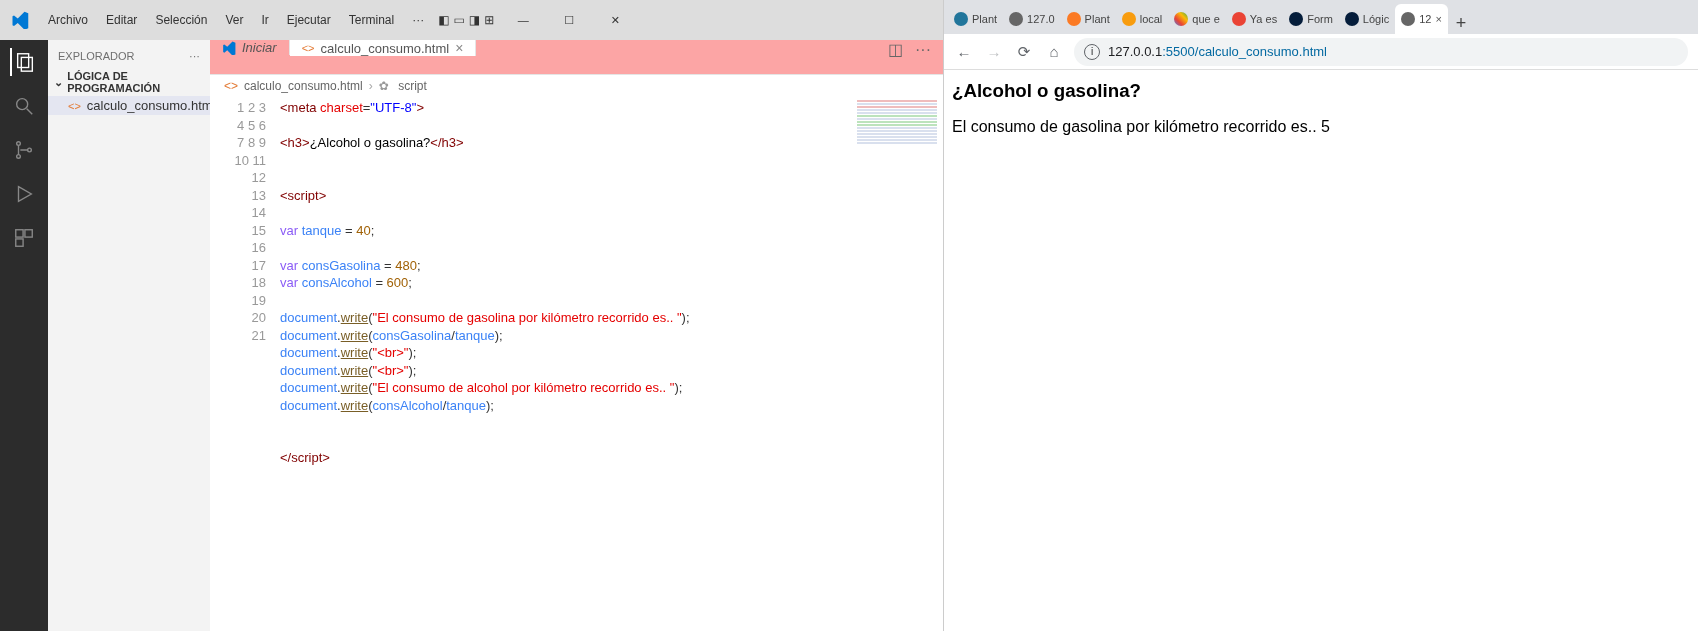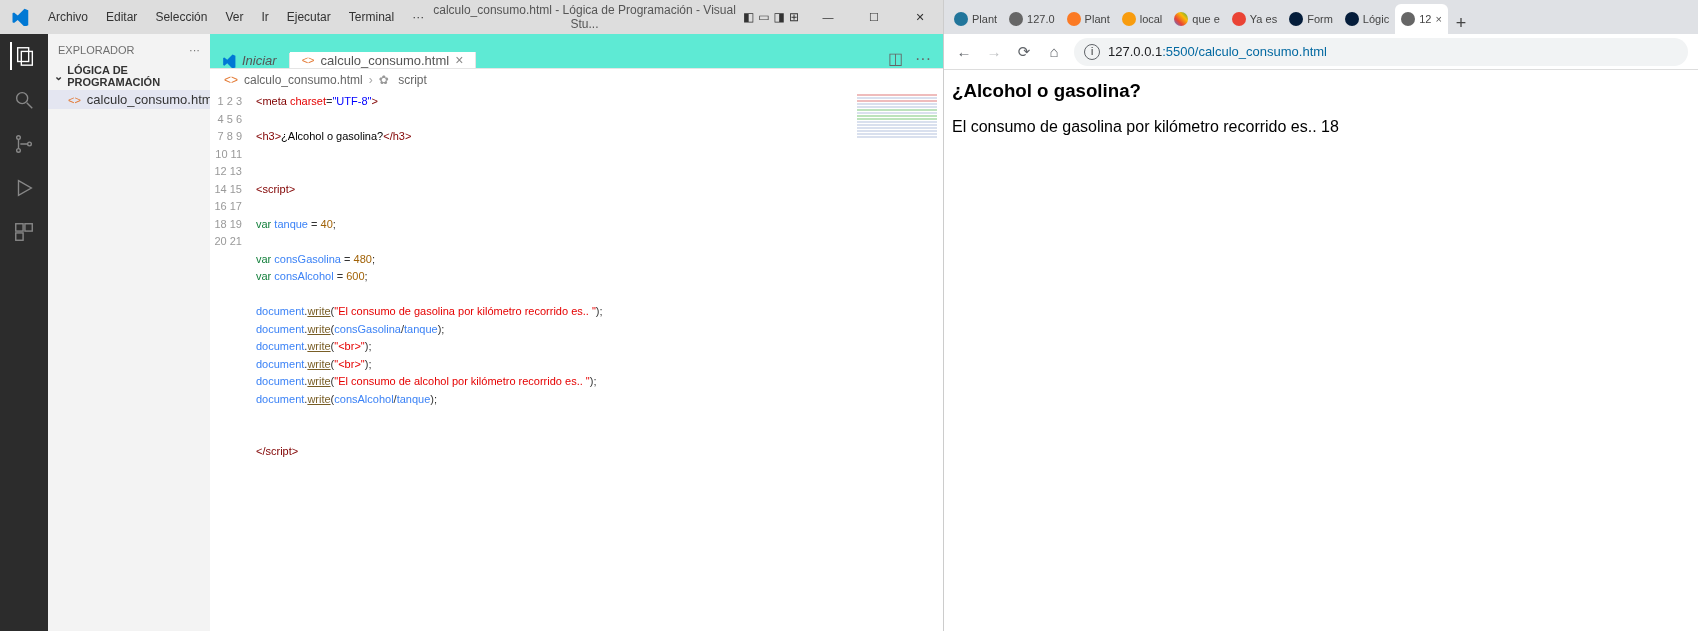--- a/index.html
+++ b/index.html
@@ -1,64 +1,64 @@
 <!DOCTYPE html>
 <html><head>
 <meta charset="utf-8">
 <style>
 * { margin: 0; padding: 0; box-sizing: border-box; font-family: "Segoe UI", sans-serif; }
 body { display: flex; width: 1698px; height: 631px; overflow: hidden; background: #fff; }
 
 
 .vscode { width: 944px; height: 631px; display: flex; flex-direction: column; background: #fff; border-right: 1px solid #ccc; }
-.titlebar { height: 34px; background: #dddddd; display: flex; align-items: center; font-size: 12px; color: #333; }
+.titlebar { height: 40px; background: #dddddd; display: flex; align-items: center; font-size: 12px; color: #333; }
 .titlebar .logo { width: 24px; height: 24px; margin: 0 8px; display: flex; align-items: center; justify-content: center; }
 .titlebar .menu { display: flex; gap: 2px; }
 .titlebar .menu span { padding: 4px 8px; cursor: pointer; }
 .titlebar .center { flex: 1; text-align: center; color: #555; }
 .titlebar .layout-icons { display: flex; gap: 4px; padding: 0 6px; }
 .titlebar .win-controls { display: flex; }
 .titlebar .win-controls span { width: 46px; height: 30px; display: flex; align-items: center; justify-content: center; font-size: 11px; }
 
 .vscode-body { flex: 1; display: flex; overflow: hidden; }
 .activitybar { width: 48px; background: #2c2c2c; display: flex; flex-direction: column; align-items: center; padding-top: 8px; gap: 16px; }
 .activitybar .ab-icon { width: 28px; height: 28px; display: flex; align-items: center; justify-content: center; color: #888; }
 .activitybar .ab-icon.active { color: #fff; border-left: 2px solid #fff; }
 
 .sidebar { width: 162px; background: #f3f3f3; display: flex; flex-direction: column; font-size: 11px; }
 .sidebar-header { padding: 10px 10px 6px; display: flex; justify-content: space-between; align-items: flex-end; color: #6f6f6f; text-transform: uppercase; }
 .sidebar-section { padding: 2px 6px; font-weight: bold; color: #333; font-size: 11px; display: flex; align-items: center; gap: 4px; }
 .sidebar-file { padding: 2px 6px 2px 20px; display: flex; align-items: center; gap: 6px; color: #333; background: #e4e6f1; font-size: 13px; }
 .file-ico { color: #e37933; font-size: 11px; }
 
 .editor-area { flex: 1; display: flex; flex-direction: column; background: #fff; }
-.tabs { height: 35px; background: #5eead4; display: flex; align-items: flex-end; border-bottom: 1px solid #e5e5e5; }
+.tabs { height: 35px; background: #fca5a5; display: flex; align-items: flex-start; border-bottom: 1px solid #e5e5e5; }
 .tab { display: flex; align-items: center; gap: 6px; padding: 0 12px; font-size: 13px; color: #555; border-right: 1px solid #e5e5e5; }
 .tab.active { background: #fff; }
 .tab .close { font-size: 14px; color: #888; }
 .tabs-right { margin-left: auto; display: flex; align-items: center; gap: 12px; padding-right: 12px; color: #666; }
 
 .breadcrumb { height: 22px; display: flex; align-items: center; gap: 6px; padding: 0 14px; font-size: 12px; color: #666; }
 .breadcrumb .bc-icon { color: #e37933; }
 .breadcrumb .bc-sep { color: #aaa; }
 .breadcrumb .bc-script { color: #999; }
 
-.code-wrap { flex: 1; display: flex; position: relative; font-family: Consolas, monospace; font-size: 11px; }
+.code-wrap { flex: 1; display: flex; position: relative; font-family: Consolas, monospace; font-size: 13px; margin-left: 24px; }
 .gutter { width: 46px; text-align: right; color: #999; padding-right: 14px; line-height: 17.5px; padding-top: 2px;}
 .code { flex: 1; white-space: pre; line-height: 17.5px; color: #333; padding-top:2px;}
 .minimap { position: absolute; right: 2px; top: 2px; width: 88px; height: 130px; opacity: .7; }
 .mm-line { height: 2px; margin: 1px 4px; background: #c9d4e8; }
 .mm-line.hl { background: #e9a0a0; }
 .mm-line.gr { background: #a0d8a0; }
 
 
 .t-tag { color: #800000; }
 .t-attr { color: #e50000; }
 .t-str { color: #0000ff; }
-.t-kw { color: #15803d; }
+.t-kw { color: #8b5cf6; }
 .t-var { color: #3b82f6; }
 .t-num { color: #a16207; }
 .t-fn { color: #795e26; text-decoration: underline; }
 .t-txt { color: #000; }
 
 
 .browser { flex: 1; height: 631px; display: flex; flex-direction: column; background: #fff; }
 .btabs { height: 34px; background: #dfe1e5; display: flex; align-items: flex-end; padding-left: 4px; }
 .btab { height: 30px; display: flex; align-items: center; gap: 4px; padding: 0 6px; font-size: 11px; color: #444; max-width: 68px; overflow: hidden; border-radius: 6px 6px 0 0; }
 .btab .fav { width: 14px; height: 14px; border-radius: 50%; background: #888; flex-shrink:0; }
@@ -89,21 +89,20 @@
     <div class="menu">
       <span>Archivo</span>
       <span>Editar</span>
       <span>Selección</span>
       <span>Ver</span>
       <span>Ir</span>
       <span>Ejecutar</span>
       <span>Terminal</span>
       <span>···</span>
     </div>
-    <div class="center">calculo_consumo.html - Lógica de Programación - Visual Stu...</div>
     <div class="layout-icons">
       <span>◧</span>
       <span>▭</span>
       <span>◨</span>
       <span>⊞</span>
     </div>
     <div class="win-controls">
       <span>—</span>
       <span>☐</span>
       <span>✕</span>
@@ -299,15 +298,15 @@
     <span class="nav-ico" style="opacity:.4">→</span>
     <span class="nav-ico">⟳</span>
     <span class="nav-ico">⌂</span>
     <div class="addr">
       <span class="info">i</span>
       <span><span>127.0.0.1</span><span class="gray">:5500</span><span class="gray">/calculo_consumo.html</span></span>
     </div>
   </div>
   <div class="page">
     <h3>¿Alcohol o gasolina?</h3>
-    <p>El consumo de gasolina por kilómetro recorrido es.. 18</p>
+    <p>El consumo de gasolina por kilómetro recorrido es.. 5</p>
   </div>
 </div>
 
 </body></html>

